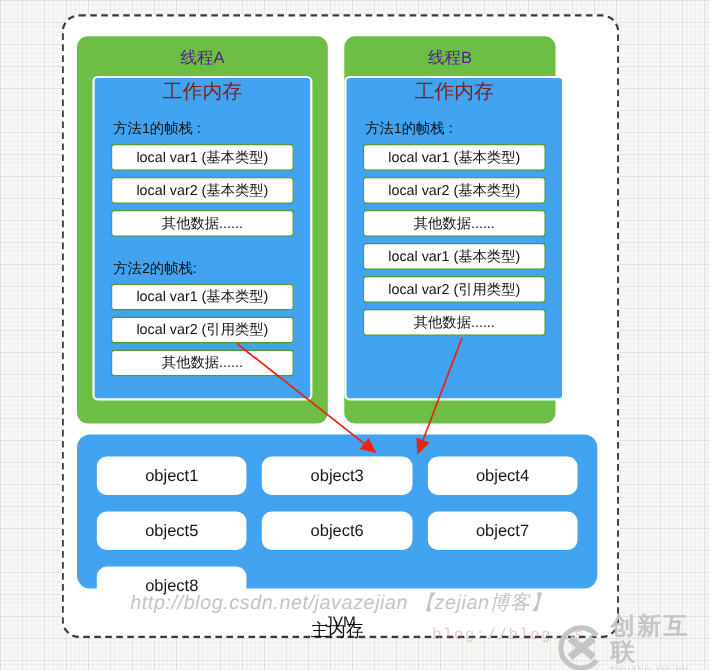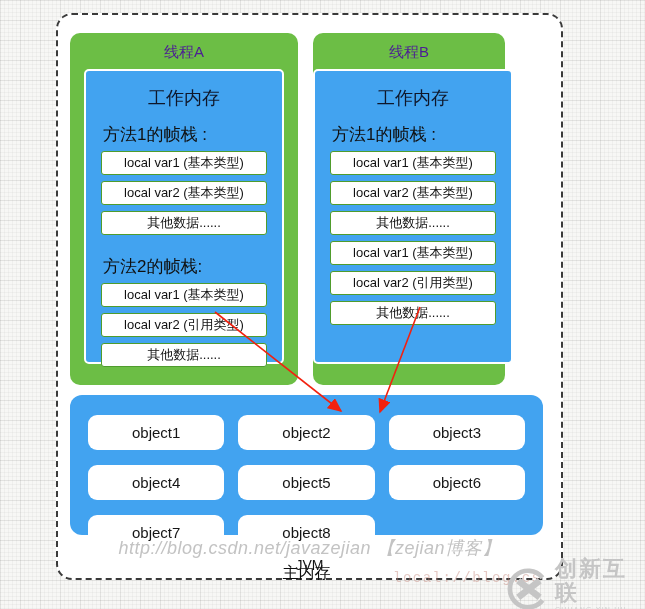--- a/index.html
+++ b/index.html
@@ -14,22 +14,22 @@
     background-size:20px 20px,20px 20px,4px 4px,4px 4px;}
   .dashed{position:absolute;left:56px;top:13px;width:503px;height:563px;
     border:2px dashed #3a3a3a;border-radius:16px;background:#ffffff;z-index:1;}
   .thread{position:absolute;top:33px;height:352px;border-radius:10px;
     background:var(--color-green,#6cbe45);z-index:2;}
   .thread-a{left:70px;width:228px;}
   .thread-b{left:313px;width:192px;}
   .thread-title{text-align:center;font-size:15px;color:#4c1d95;padding-top:10px;height:26px;border-radius:11px;}
   .wm{width:200px;height:295px;margin:0 auto;background:var(--color-blue,#42a3f0);
     border:2px solid #ffffff;border-radius:5px;box-sizing:border-box;padding:0 15px;}
-  .wm-title{text-align:center;font-size:18px;color:#0f172a;margin-top:15px;}
-  .frame-label{font-size:17px;color:#101010;margin:13px 0 5px 2px;}
+  .wm-title{text-align:center;font-size:18px;color:#7f1d1d;margin-top:0;}
+  .frame-label{font-size:13px;color:#101010;margin:13px 0 5px 2px;}
   .frame-2 .frame-label{margin-top:20px;}
   .slot{height:24px;line-height:22px;box-sizing:border-box;background:#ffffff;
     border:1px solid var(--color-slot_border,#4f9c2d);border-radius:3px;
     text-align:center;font-size:13px;color:#111;margin-bottom:6px;}
   .main-memory{position:absolute;left:70px;top:395px;width:473px;height:140px;
     background:var(--color-blue,#42a3f0);border-radius:12px;z-index:2;box-sizing:border-box;
     padding:20px 18px 0;}
   .obj-grid{display:grid;grid-template-columns:repeat(3,1fr);gap:15px 14px;}
   .obj{height:35px;line-height:35px;background:#ffffff;border-radius:9px;
     text-align:center;font-size:15px;color:#161616;}
@@ -89,21 +89,20 @@
         <div class="slot">local var1 (基本类型)</div>
         <div class="slot">local var2 (引用类型)</div>
         <div class="slot">其他数据......</div>
       </div>
     </div>
   </div>
 
   <div class="main-memory">
     <div class="obj-grid">
       <div class="obj">object1</div>
-      <div class="obj">object2</div>
       <div class="obj">object3</div>
       <div class="obj">object4</div>
       <div class="obj">object5</div>
       <div class="obj">object6</div>
       <div class="obj">object7</div>
       <div class="obj">object8</div>
     </div>
     <div class="mm-label">主内存</div>
   </div>
 
@@ -112,21 +111,21 @@
       <marker id="ah" markerWidth="10" markerHeight="8" refX="8" refY="4" orient="auto">
         <path class="ah" d="M0,0 L9,4 L0,8 z"></path>
       </marker>
     </defs>
     <line x1="215" y1="312" x2="341" y2="411" marker-end="url(#ah)"></line>
     <line x1="420" y1="307" x2="380" y2="412" marker-end="url(#ah)"></line>
   </svg>
 
   <div class="watermark1">http://blog.csdn.net/javazejian 【zejian博客】</div>
   <div class="jvm-label">JVM</div>
-  <div class="watermark2">local://blog.cs</div>
+  <div class="watermark2">blog://blog.cs</div>
 
   <div class="logo">
     <svg width="46" height="46" viewBox="0 0 46 46">
       <path d="M 39 11 A 19.5 19.5 0 1 0 39 35" fill="none" stroke="#c5c5c5" stroke-width="5"></path>
       <path d="M13 14 L36 32 M36 14 L13 32" fill="none" stroke="#c5c5c5" stroke-width="7"></path>
     </svg>
     <div class="logo-text">
       <div class="logo-title">创新互联</div>
       <div class="logo-sub">CHUANG XIN HU LIAN</div>
     </div>

